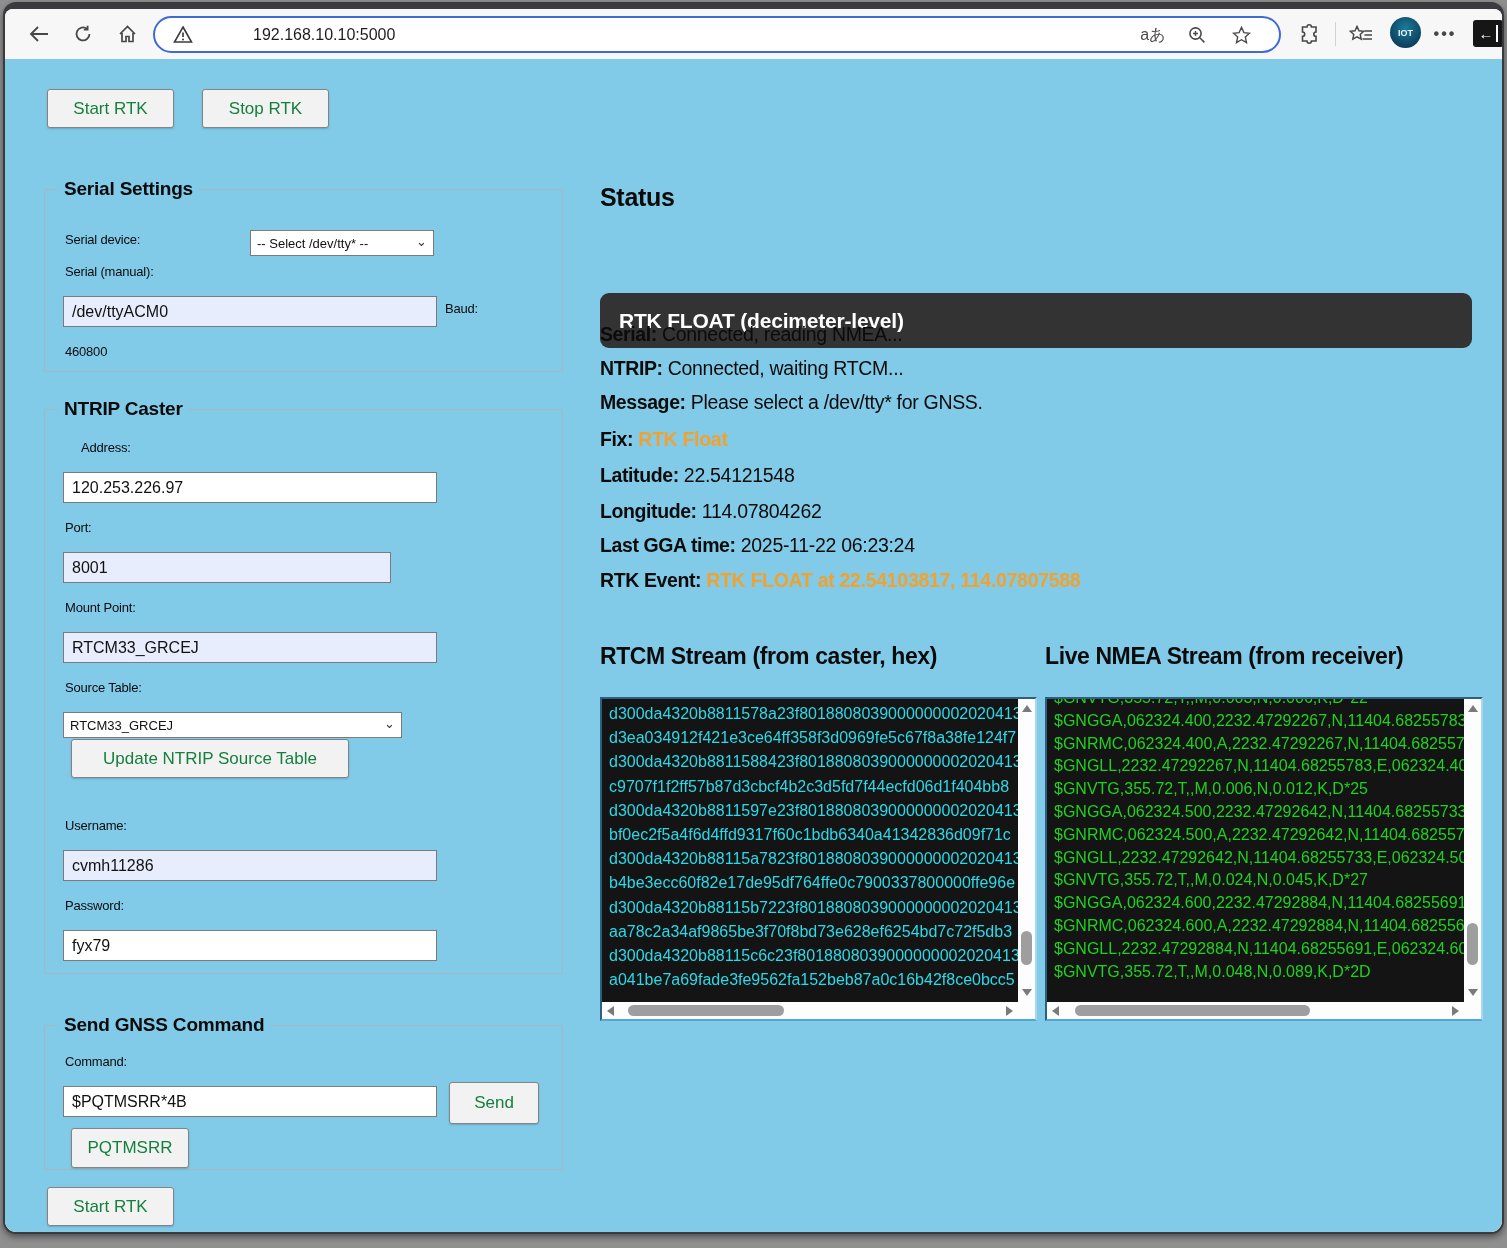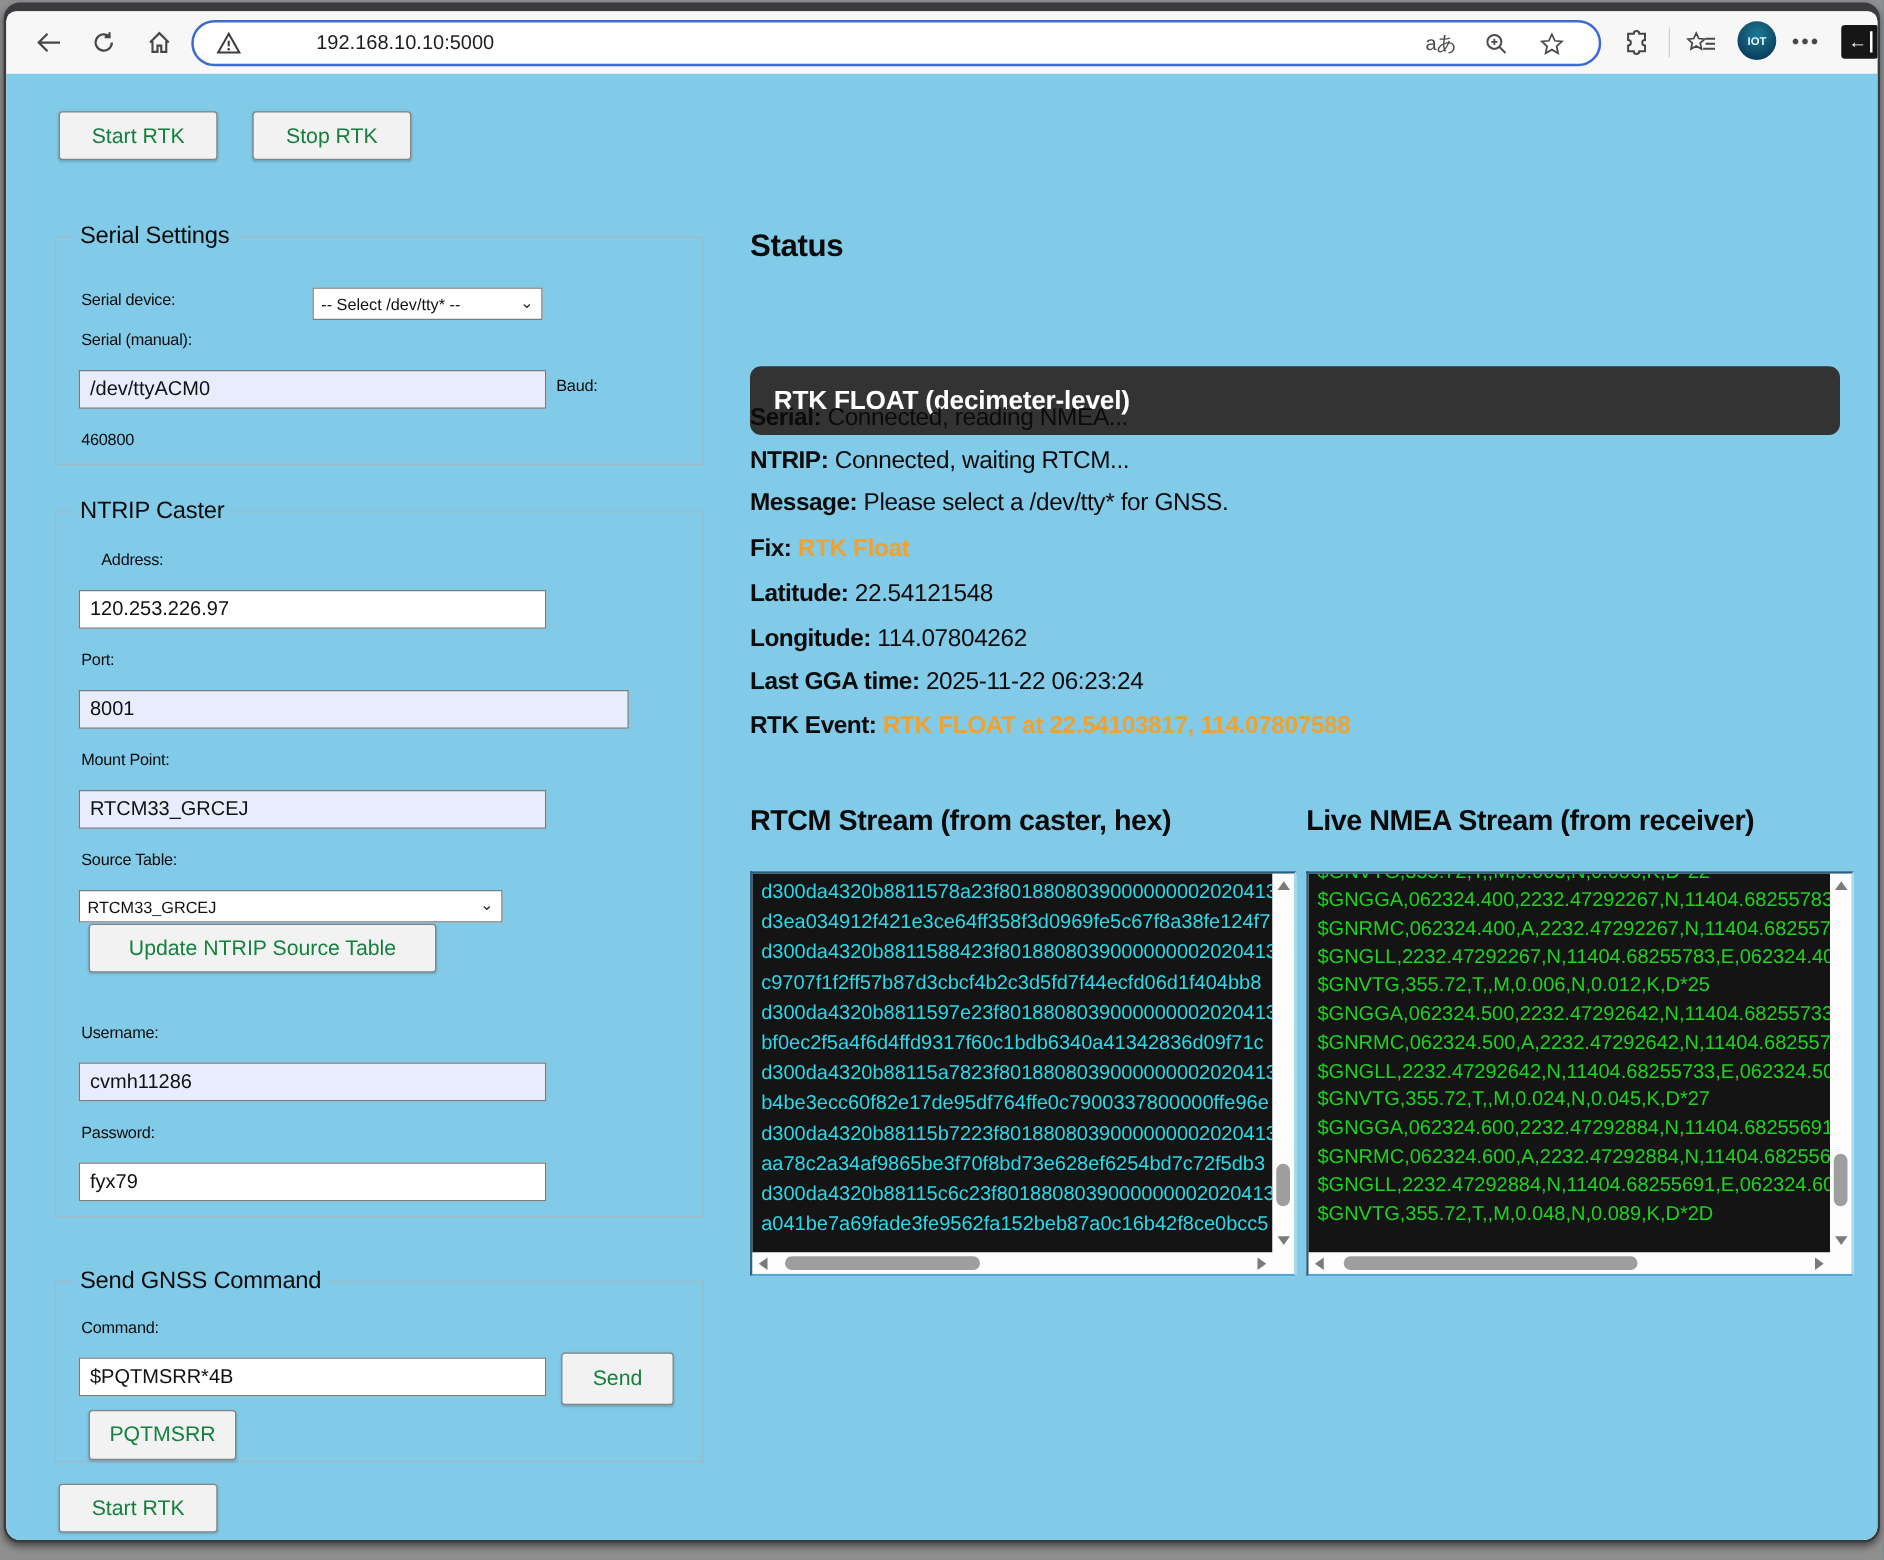--- a/index.html
+++ b/index.html
@@ -39,21 +39,21 @@
   .page { position:absolute; left:0; right:0; top:50px; bottom:0; background:#82cbe8;
           border-radius:0 0 11px 11px; color:#0b0b0b; }
 
   .btn { position:absolute; background:#f2f2f2; border:1px solid #848484; border-radius:3px;
          font-family:"Liberation Sans",sans-serif; font-size:17px; color:#15803d;
          box-shadow:0 1px 2px rgba(0,0,0,.18); cursor:pointer; }
 
   .lbl { position:absolute; font-size:13px; color:#0b0b0b; white-space:nowrap; letter-spacing:-0.2px; }
 
   fieldset { position:absolute; margin:0; padding:0; border:1px solid #a3b8c2; border-radius:1px; }
-  legend { margin-left:13px; padding:0 6px; font-size:19px; letter-spacing:-0.2px; color:#0b0b0b; }
+  legend { margin-left:13px; padding:0 6px; font-size:19px; letter-spacing:-0.2px; color:#0b0b0b;font-weight:bold; }
 
   .tinput { position:absolute; height:31px; border:1px solid #7b7b7b; background:#ffffff; font-size:16px;
             padding:0 8px; font-family:"Liberation Sans",sans-serif; color:#111; }
   .tinput.autofill { background:#e7edfc; }
 
   .selwrap { position:absolute; background:#fff; border:1px solid #7b7b7b; }
   .selwrap select { appearance:none; -webkit-appearance:none; width:100%; height:100%; border:none;
             background:transparent; font-size:13px; padding:0 22px 0 6px;
             font-family:"Liberation Sans",sans-serif; color:#111; }
   .selwrap .chev { position:absolute; right:6px; top:50%; transform:translateY(-58%); font-size:13px;
@@ -187,21 +187,21 @@
           <span class="lbl" style="left:20px; top:144px;">460800</span>
         </fieldset>
 
         <fieldset style="left:39px; top:339px; width:519px; height:576px;">
           <legend>NTRIP Caster</legend>
 
           <span class="lbl" style="left:36px; top:20px;">Address:</span>
           <input class="tinput" style="left: 18px; top: 52px; width: 374px;" value="120.253.226.97">
 
           <span class="lbl" style="left:20px; top:100px;">Port:</span>
-          <input class="tinput autofill" style="left: 18px; top: 132px; width: 440px;" value="8001">
+          <input class="tinput autofill" style="left: 18px; top: 132px; width: 328px;" value="8001">
 
           <span class="lbl" style="left:20px; top:180px;">Mount Point:</span>
           <input class="tinput autofill" style="left: 18px; top: 212px; width: 374px;" value="RTCM33_GRCEJ">
 
           <span class="lbl" style="left:20px; top:260px;">Source Table:</span>
           <div class="selwrap" style="left:18px; top:292px; width:339px; height:26px;">
             <select>
               <option>RTCM33_GRCEJ</option>
             </select>
             <span class="chev">⌄</span>

